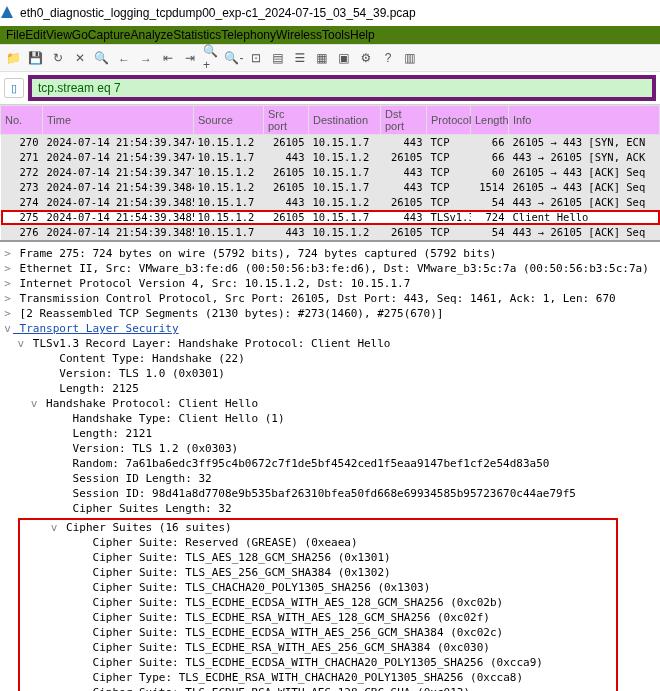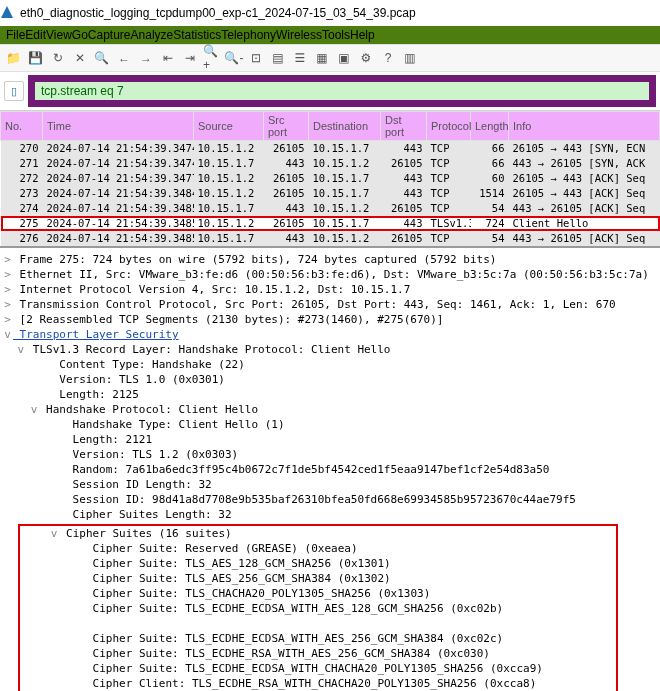--- a/index.html
+++ b/index.html
@@ -55,21 +55,21 @@
     width: 18px; height: 18px;
     display: flex; align-items:center; justify-content:center;
     color:#1f6fb3;
     border: 1px solid #ccc;
     border-radius:2px;
     margin-right:4px;
   }
   .filterbar input {
     flex: 1;
     background: #cdf3cd;
-    border: 7px solid #701a75;
+    border: 4px solid #701a75;
     padding: 2px 6px;
     font-size: 12px;
     font-family: inherit;
     color: #006400;
   }
   .packet-list {
     background: #fff;
     font-family: "Consolas","Menlo",monospace;
     font-size: 10.5px;
     border-bottom: 2px solid #9a9a9a;
@@ -309,20 +309,20 @@
     <div class="line">        <span class="mark"> </span><span> Session ID Length: 32</span></div>
     <div class="line">        <span class="mark"> </span><span> Session ID: 98d41a8d7708e9b535baf26310bfea50fd668e69934585b95723670c44ae79f5</span></div>
     <div class="line">        <span class="mark"> </span><span> Cipher Suites Length: 32</span></div>
     <div class="redbox">
       <div class="line">    <span class="mark">v</span><span> Cipher Suites (16 suites)</span></div>
       <div class="line">        <span class="mark"> </span><span> Cipher Suite: Reserved (GREASE) (0xeaea)</span></div>
       <div class="line">        <span class="mark"> </span><span> Cipher Suite: TLS_AES_128_GCM_SHA256 (0x1301)</span></div>
       <div class="line">        <span class="mark"> </span><span> Cipher Suite: TLS_AES_256_GCM_SHA384 (0x1302)</span></div>
       <div class="line">        <span class="mark"> </span><span> Cipher Suite: TLS_CHACHA20_POLY1305_SHA256 (0x1303)</span></div>
       <div class="line">        <span class="mark"> </span><span> Cipher Suite: TLS_ECDHE_ECDSA_WITH_AES_128_GCM_SHA256 (0xc02b)</span></div>
-      <div class="line">        <span class="mark"> </span></div>
+      <div class="line">        <span class="mark"> </span><span> Cipher Suite: TLS_ECDHE_RSA_WITH_AES_128_GCM_SHA256 (0xc02f)</span></div>
       <div class="line">        <span class="mark"> </span><span> Cipher Suite: TLS_ECDHE_ECDSA_WITH_AES_256_GCM_SHA384 (0xc02c)</span></div>
       <div class="line">        <span class="mark"> </span><span> Cipher Suite: TLS_ECDHE_RSA_WITH_AES_256_GCM_SHA384 (0xc030)</span></div>
       <div class="line">        <span class="mark"> </span><span> Cipher Suite: TLS_ECDHE_ECDSA_WITH_CHACHA20_POLY1305_SHA256 (0xcca9)</span></div>
-      <div class="line">        <span class="mark"> </span><span> Cipher Client: TLS_ECDHE_RSA_WITH_CHACHA20_POLY1305_SHA256 (0xcca8)</span></div>
+      <div class="line">        <span class="mark"> </span><span> Cipher Type: TLS_ECDHE_RSA_WITH_CHACHA20_POLY1305_SHA256 (0xcca8)</span></div>
       <div class="line">        <span class="mark"> </span><span> Cipher Suite: TLS_ECDHE_RSA_WITH_AES_128_CBC_SHA (0xc013)</span></div>
     </div>
   </div>
 
 </body></html>

